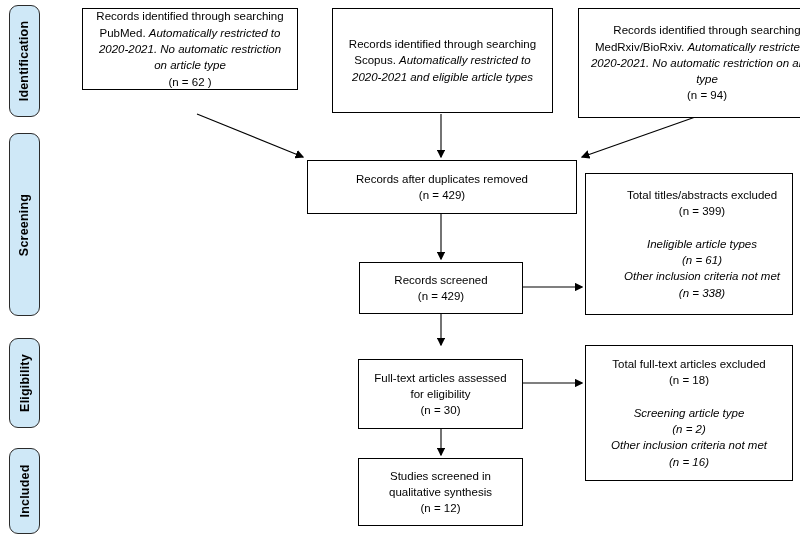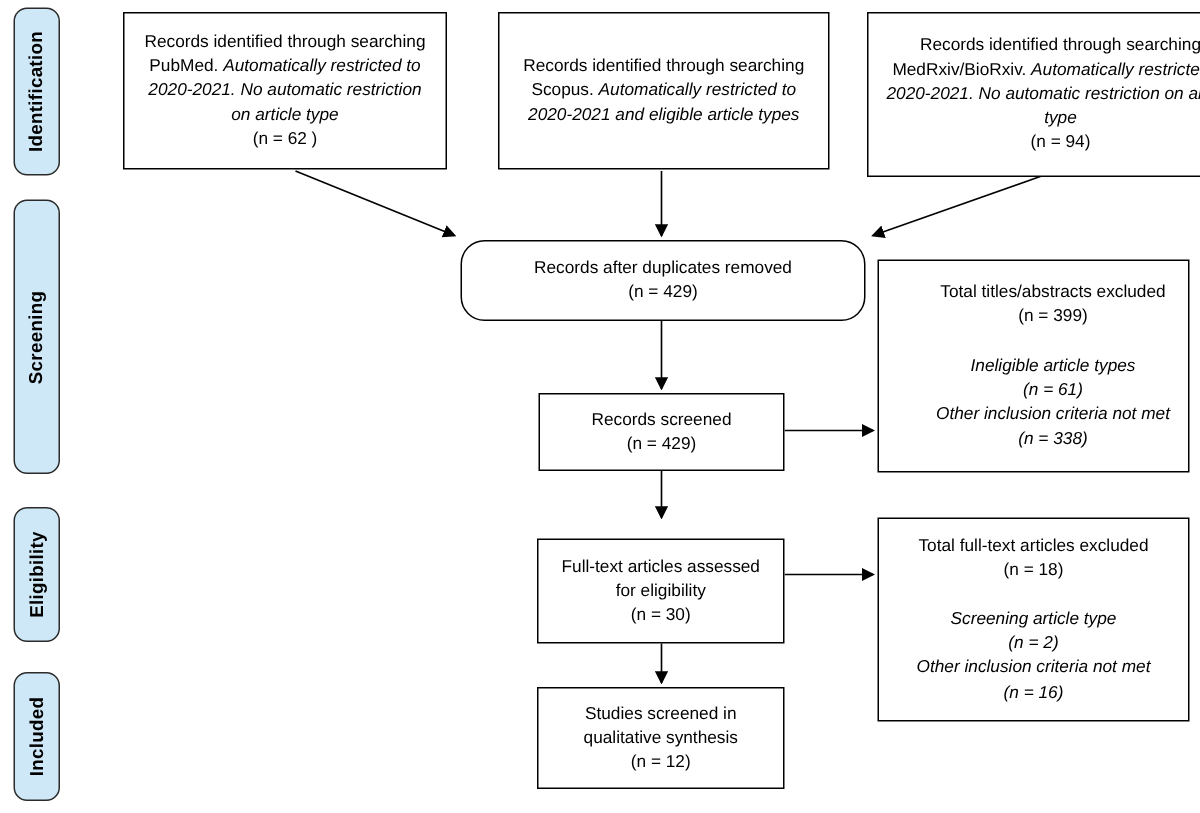--- a/index.html
+++ b/index.html
@@ -83,41 +83,41 @@
   <div class="stage" style="top:133px;height:183px;">
     <span class="stage-text">Screening</span>
   </div>
   <div class="stage" style="top:338px;height:90px;">
     <span class="stage-text">Eligibility</span>
   </div>
   <div class="stage" style="top:448px;height:86px;">
     <span class="stage-text">Included</span>
   </div>
 
-  <div class="box" style="left:82px;top:8px;width:216px;height:105px;">
+  <div class="box" style="left:82px;top:8px;width:216px;height:82px;">
     <div class="box-text">
       <span>Records identified through searching PubMed. </span><span class="it">Automatically restricted to 2020-2021. No automatic restriction on article type</span>
       <div class="count">(n =  62 )</div>
     </div>
   </div>
 
   <div class="box" style="left:332px;top:8px;width:221px;height:105px;">
     <div class="box-text">
       <span>Records identified through searching Scopus. </span><span class="it">Automatically restricted to 2020-2021 and eligible article types</span>
     </div>
   </div>
 
   <div class="box" style="left:578px;top:8px;width:258px;height:110px;">
     <div class="box-text">
       <span>Records identified through searching MedRxiv/BioRxiv. </span><span class="it">Automatically restricted to 2020-2021. No automatic restriction on article type</span>
       <div class="count">(n =  94)</div>
     </div>
   </div>
 
-  <div class="box" style="left:307px;top:160px;width:270px;height:54px;border-radius:16px;">
+  <div class="box" style="left:307px;top:160px;width:270px;height:54px;">
     <div class="box-text">
       <div>Records after duplicates removed</div>
       <div class="count">(n = 429)</div>
     </div>
   </div>
 
   <div class="box" style="left:359px;top:262px;width:164px;height:52px;align-items:center;">
     <div class="box-text">
       <div>Records screened</div>
       <div class="count">(n = 429)</div>

